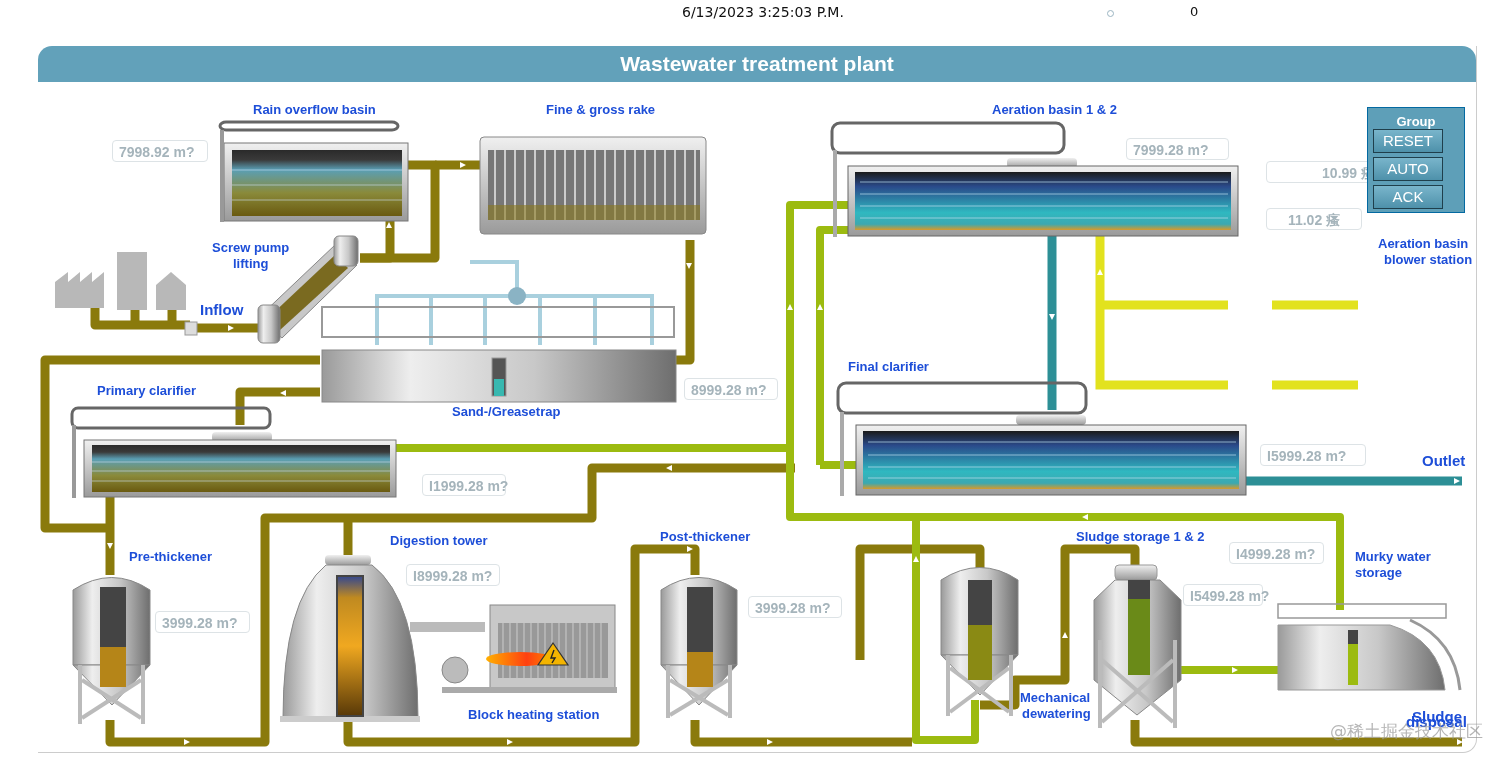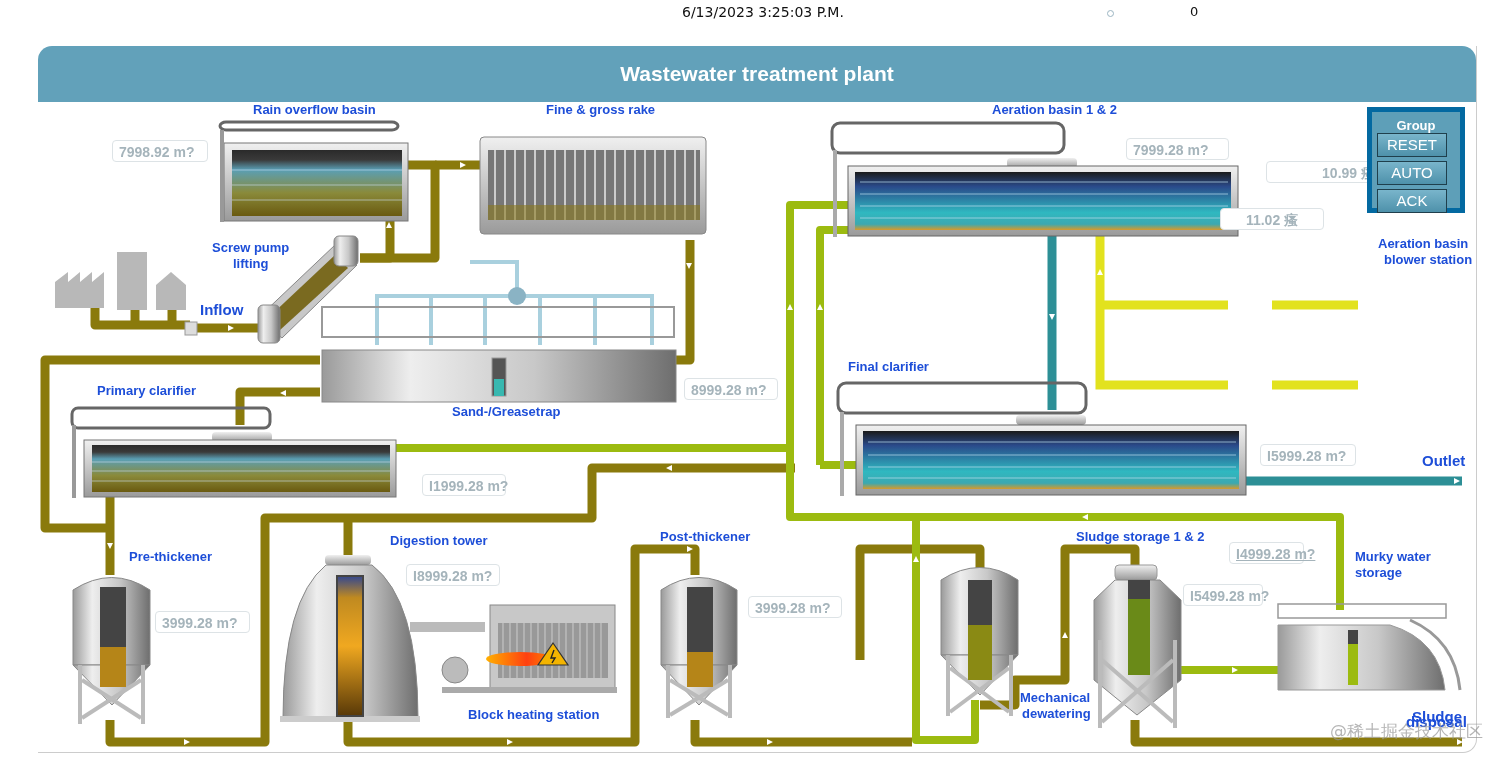--- a/index.html
+++ b/index.html
@@ -1,24 +1,24 @@
 <!DOCTYPE html>
 <html><head>
 <meta charset="utf-8">
 <style>
   html,body{margin:0;padding:0;background:#fff;}
   body{width:1512px;height:762px;position:relative;overflow:hidden;font-family:"Liberation Sans",sans-serif;}
   .abs{position:absolute;}
   .topbar-text{font-size:14px;color:#111;font-family:"DejaVu Sans",sans-serif;}
   .frame{position:absolute;left:38px;top:46px;width:1438px;height:706px;border-right:1px solid #ccc;border-bottom:1px solid #ccc;border-radius:0 0 14px 0;}
-  .header{position:absolute;left:38px;top:46px;width:1438px;height:56px;background:#62a1ba;border-radius:14px 14px 0 0;color:#fff;font-weight:bold;font-size:21px;display:flex;align-items:center;justify-content:center;}
+  .header{position:absolute;left:38px;top:46px;width:1438px;height:36px;background:#62a1ba;border-radius:14px 14px 0 0;color:#fff;font-weight:bold;font-size:21px;display:flex;align-items:center;justify-content:center;}
   .label{position:absolute;font-weight:bold;font-size:13px;color:#1d4ed8;line-height:16px;}
   .label.big{font-size:15px;}
   .valbox{position:absolute;height:22px;border:1px solid #dde3e6;border-radius:4px;background:#fff;color:#a5b4bb;font-weight:bold;font-size:14px;line-height:22px;padding:0 6px;box-sizing:border-box;white-space:nowrap;}
-  .group-panel{position:absolute;left:1367px;top:107px;width:98px;height:106px;background:#5e9fb8;border:5px solid #0369a1;box-sizing:border-box;}
+  .group-panel{position:absolute;left:1367px;top:107px;width:98px;height:106px;background:#5e9fb8;border:1px solid #0369a1;box-sizing:border-box;}
   .group-title{position:absolute;left:0;right:0;top:6px;text-align:center;color:#fff;font-weight:bold;font-size:13px;}
   .gbtn{position:absolute;left:5px;width:70px;height:24px;box-sizing:border-box;border:1px solid #1f3f4c;background:linear-gradient(#79b5cb,#4e91aa);color:#fff;font-size:15px;text-align:center;line-height:22px;cursor:pointer;}
   .watermark{position:absolute;left:1330px;top:720px;font-size:17px;color:rgba(150,150,150,0.7);font-family:"DejaVu Sans",sans-serif;}
   svg{position:absolute;left:0;top:0;}
 </style>
 </head>
 <body>
 
 <div class="abs topbar-text" style="left:682px;top:4px;">6/13/2023 3:25:03 P.M.</div>
 <div class="abs" style="left:1107px;top:10px;width:5px;height:5px;border:1px solid #9bb5c2;border-radius:50%;"></div>
@@ -362,28 +362,28 @@
 <div class="label" style="left:1355px;top:565px;">storage</div>
 <div class="label" style="left:468px;top:707px;">Block heating station</div>
 <div class="label" style="left:1020px;top:690px;">Mechanical</div>
 <div class="label" style="left:1022px;top:706px;">dewatering</div>
 <div class="label big" style="left:1412px;top:697px;margin-top:12px;">Sludge</div>
 <div class="label big" style="left:1406px;top:714px;">disposal</div>
 
 <div class="valbox" style="left:112px;top:140px;width:96px;">7998.92 m?</div>
 <div class="valbox" style="left:1126px;top:138px;width:103px;">7999.28 m?</div>
 <div class="valbox" style="left:1266px;top:161px;width:116px;text-align:right;">10.99 瘙</div>
-<div class="valbox" style="left:1220px;top:208px;width:104px;text-align:center;">11.02 瘙</div>
+<div class="valbox" style="left:1266px;top:208px;width:96px;text-align:center;">11.02 瘙</div>
 <div class="valbox" style="left:684px;top:378px;width:94px;">8999.28 m?</div>
 <div class="valbox" style="left:422px;top:474px;width:84px;">I1999.28 m?</div>
-<div class="valbox" style="left:1260px;top:444px;width:96px;">I5999.28 m?</div>
+<div class="valbox" style="left:1260px;top:444px;width:106px;">I5999.28 m?</div>
 <div class="valbox" style="left:406px;top:564px;width:94px;">I8999.28 m?</div>
 <div class="valbox" style="left:155px;top:611px;width:95px;">3999.28 m?</div>
 <div class="valbox" style="left:748px;top:596px;width:94px;">3999.28 m?</div>
-<div class="valbox" style="left:1229px;top:542px;width:75px;text-decoration:underline;">I4999.28 m?</div>
+<div class="valbox" style="left:1229px;top:542px;width:95px;">I4999.28 m?</div>
 <div class="valbox" style="left:1183px;top:584px;width:80px;">I5499.28 m?</div>
 
 <div class="group-panel">
   <div class="group-title">Group</div>
   <div class="gbtn" style="top:21px;">RESET</div>
   <div class="gbtn" style="top:49px;">AUTO</div>
   <div class="gbtn" style="top:77px;">ACK</div>
 </div>
 
 <div class="watermark">@稀土掘金技术社区</div>

